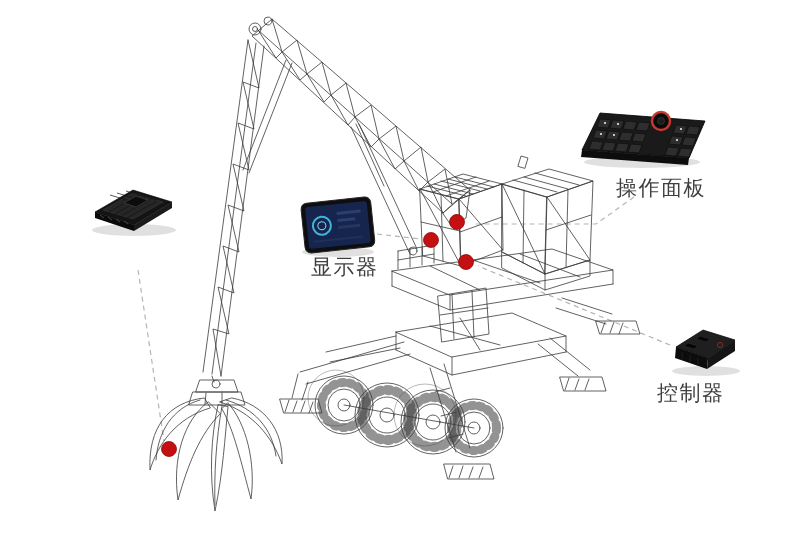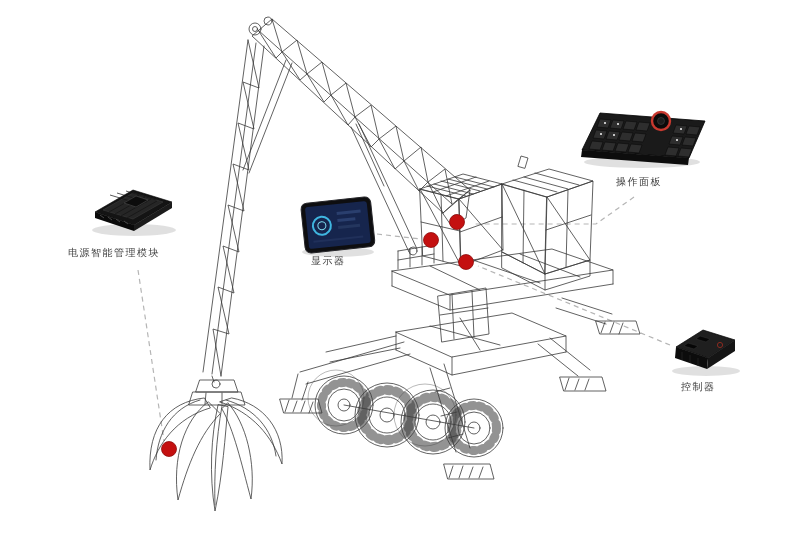--- a/index.html
+++ b/index.html
@@ -1,19 +1,19 @@
 <!DOCTYPE html>
 <html><head>
 <meta charset="utf-8">
 <style>
   html,body{margin:0;padding:0;background:#ffffff;}
   .canvas{position:relative;width:800px;height:542px;background:#ffffff;overflow:hidden;
           font-family:"Liberation Sans",sans-serif;}
   .canvas svg{position:absolute;left:0;top:0;}
-  .label{position:absolute;font-size:10px;line-height:1.1;color:#3f3f3f;
+  .label{position:absolute;font-size:21px;line-height:1.1;color:#3f3f3f;
          letter-spacing:1.5px;white-space:nowrap;font-family:"Liberation Sans",sans-serif;}
   .dot{stroke:#8e0b0b;stroke-width:0.8;}
 </style>
 </head>
 <body>
 
 <div class="canvas">
 
 <svg width="800" height="542" viewBox="0 0 800 542">
 
@@ -199,18 +199,17 @@
   </g>
 
   <g>
     <circle class="dot" cx="431" cy="240" r="7.5" fill="#c41010"></circle>
     <circle class="dot" cx="457" cy="222" r="7.5" fill="#c41010"></circle>
     <circle class="dot" cx="466" cy="262" r="7.5" fill="#c41010"></circle>
     <circle class="dot" cx="169" cy="449" r="7.5" fill="#c41010"></circle>
   </g>
 </svg>
 
-  <div class="label" style="left:68px;  top:247px;">电源智能管理模块</div>
   <div class="label" style="left:311px; top:255px;">显示器</div>
   <div class="label" style="left:616px; top:176px;">操作面板</div>
-  <div class="label" style="left:681px; top:381px;">控制器</div>
+  <div class="label" style="left:657px; top:381px;">控制器</div>
 
 </div>
 
 </body></html>

